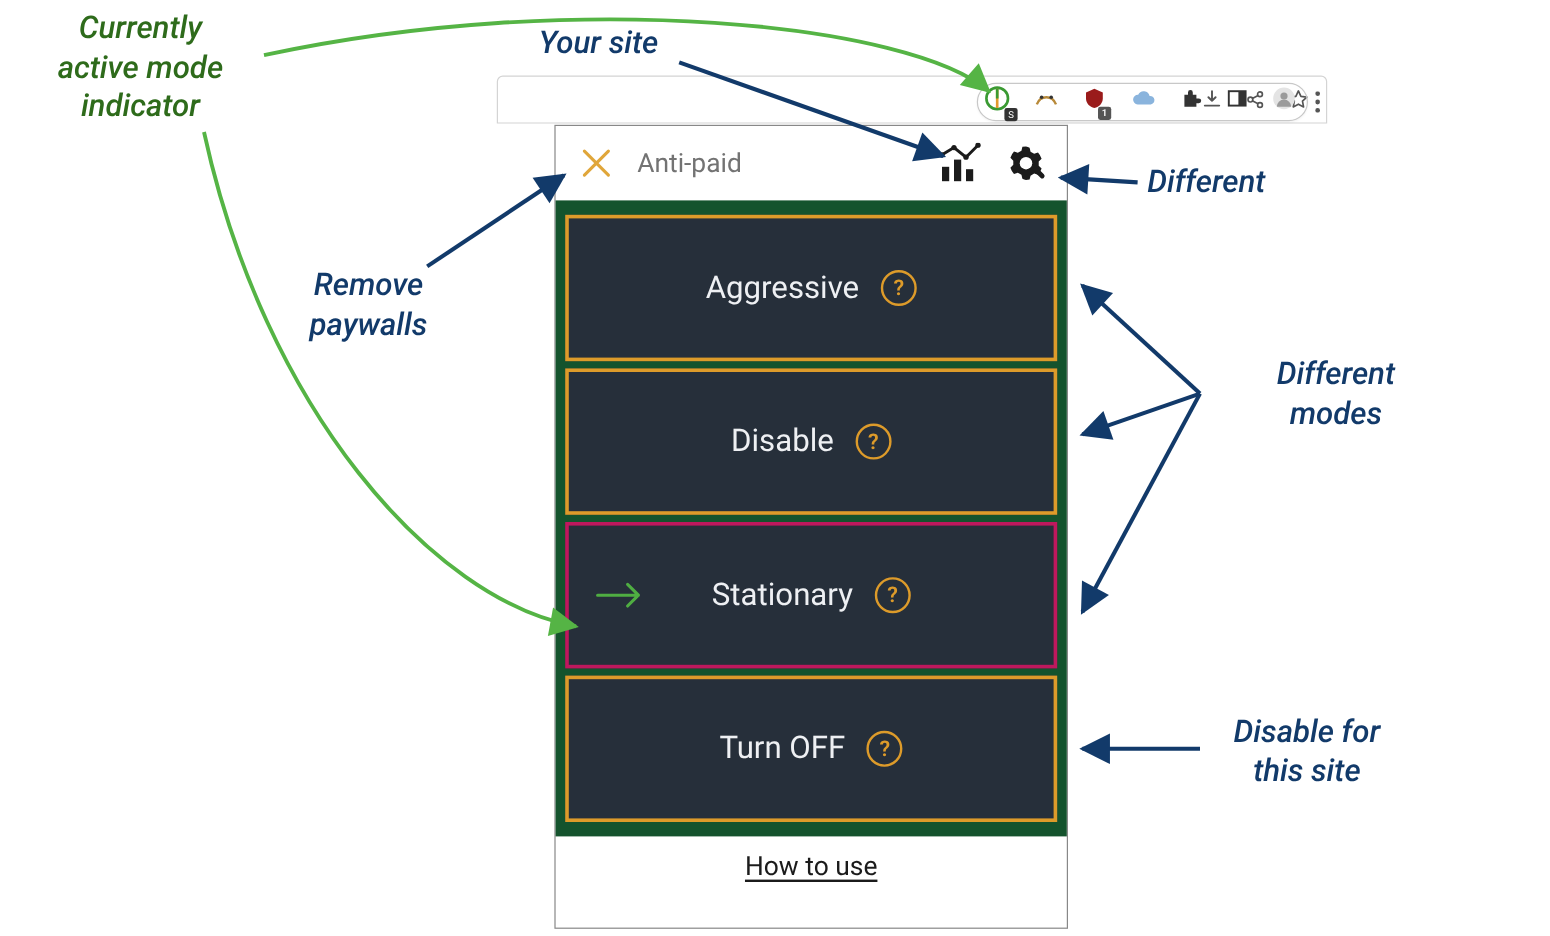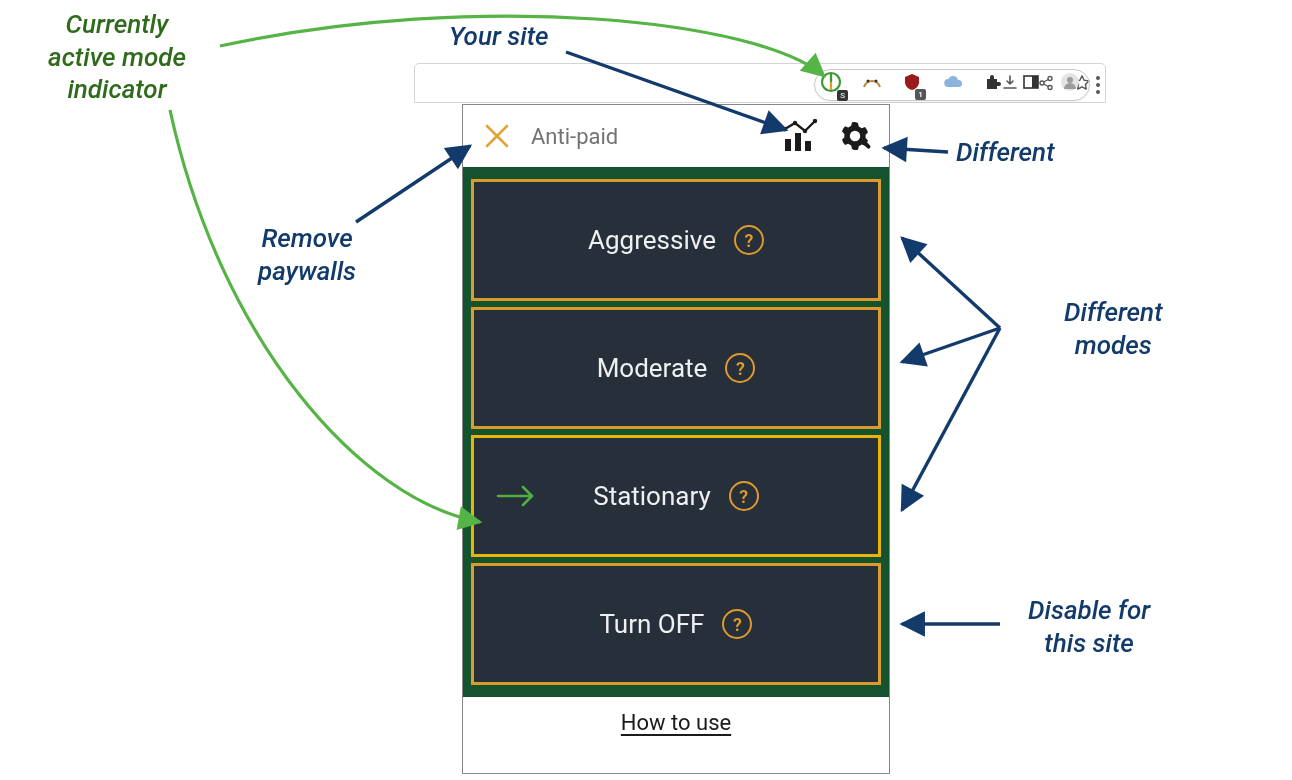--- a/index.html
+++ b/index.html
@@ -27,21 +27,21 @@
   }
   .popup-header{height:62px;display:flex;align-items:center;padding:0 14px;gap:14px;}
   .popup-title{font-size:22px;color:#737373;font-weight:400;flex:1;}
   .hdr-icon{width:40px;height:40px;display:flex;align-items:center;justify-content:center;cursor:pointer;}
   .hdr-icon svg{display:block}
 
   .modes{padding:6px 8px 6px 8px;background:#14532d;}
   .mode{height:116px;margin:6px 0;display:flex;align-items:center;justify-content:center;gap:18px;
     background:#262f3a;color:#eef0f3;font-size:26px;font-weight:400;position:relative;cursor:pointer;}
   .mode.or{border:3px solid #dd9b2a;}
-  .mode.gr{border:3px solid #eab308;}
+  .mode.gr{border:3px solid #be185d;}
   .help{width:26px;height:26px;border:2px solid #dd9b2a;border-radius:50%;display:flex;align-items:center;justify-content:center;
     color:#dd9b2a;font-size:18px;font-weight:600;}
   .active-arrow{position:absolute;left:22px;top:50%;transform:translateY(-50%);display:flex;align-items:center;}
   .active-arrow svg{display:block;}
 
   .how{height:50px;display:flex;align-items:center;justify-content:center;}
   .how a{color:#1b1b1b;font-size:22px;text-decoration:underline;text-underline-offset:4px;}
 
   
   .ann{position:absolute;font-size:26px;color:#123a6a;font-weight:500;text-align:center;line-height:1.25;font-style:italic;}
@@ -154,21 +154,21 @@
       </svg>
     </span>
   </div>
 
   <div class="modes">
     <div class="mode or">
       <span>Aggressive</span>
       <span class="help">?</span>
     </div>
     <div class="mode or">
-      <span>Moderate</span>
+      <span>Disable</span>
       <span class="help">?</span>
     </div>
     <div class="mode gr">
       <span class="active-arrow">
         <svg width="44" height="24" viewBox="0 0 44 24">
             <path d="M2 12h34m0 0-9-9m9 9-9 9" fill="none" stroke="#4fae42" stroke-width="2.6" stroke-linecap="round" stroke-linejoin="round"></path>
           </svg>
       </span>
       <span>Stationary</span>
       <span class="help">?</span>

